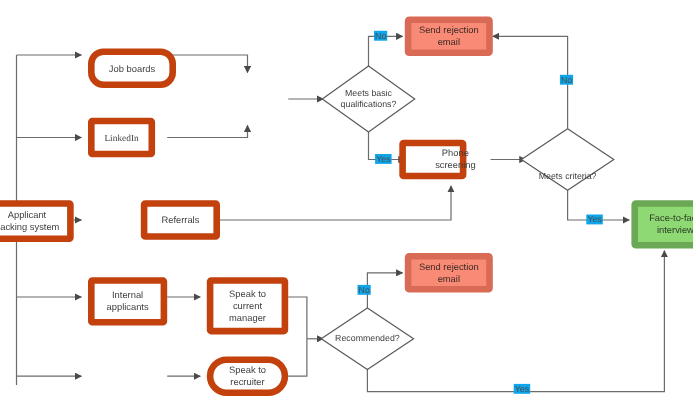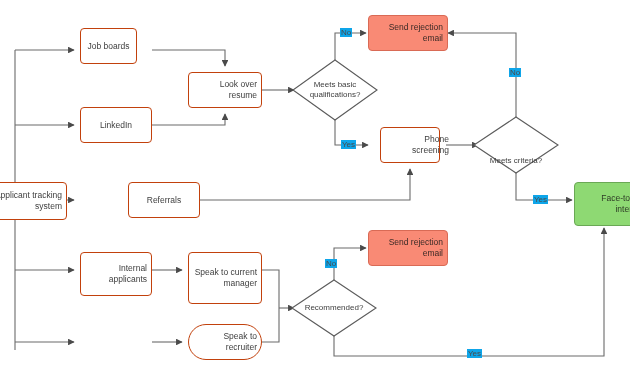--- a/index.html
+++ b/index.html
@@ -6,28 +6,27 @@
   #canvas{
     position:relative;
     width:630px;height:380px;
     background:#ffffff;
     overflow:hidden;
     font-family:"Liberation Sans", sans-serif;
   }
   svg.layer{position:absolute;left:0;top:0;width:630px;height:380px;}
   .node{position:absolute;box-sizing:border-box;display:flex;align-items:center;justify-content:center;text-align:center;}
   .proc{
-    border:1px solid #c2410c;
+    border:6px solid #c2410c;
     border-radius:4px;
     background:#ffffff;
     color:#404040;
     font-size:8.5px;
     line-height:11px;
     padding:2px 4px;
-    text-align:right;
   }
   .proc.reject{background:#f98A75;border-color:#d96a55;color:#3b2a26;}
   .proc.accept{background:#8ed973;border-color:#6aa855;color:#2e3b26;}
   .dec-wrap{position:absolute;}
   .dec-label{
     position:absolute;left:0;top:0;width:100%;height:100%;
     display:flex;align-items:center;justify-content:center;text-align:center;
     color:#404040;font-size:8px;line-height:10px;
     pointer-events:none;
   }
@@ -91,50 +90,47 @@
       <polygon points="335,60 377,90 335,120 293,90"></polygon>
       <polygon points="516,117 558,145 516,173 474,145"></polygon>
       <polygon points="334,280 376,308 334,336 292,308"></polygon>
     </g>
   </svg>
 
   <div class="node proc" style="left:-18px;top:182px;width:85px;height:38px;">
     <span>Applicant tracking system</span>
   </div>
 
-  <div class="node proc" style="left:80px;top:28px;width:57px;height:36px;">
+  <div class="node proc" style="left:80px;top:44px;width:80px;height:36px;border-radius:14px;">
     <span>Job boards</span>
   </div>
 
-  <div class="node proc" style="left:80px;top:107px;width:72px;height:36px;">
+  <div class="node proc" style="left:80px;top:107px;width:61px;height:36px;font-family:Liberation Serif, serif;">
     <span>LinkedIn</span>
   </div>
 
   <div class="node proc" style="left:80px;top:182px;width:72px;height:36px;margin-left:48px;">
     <span>Referrals</span>
   </div>
 
   <div class="node proc" style="left:80px;top:252px;width:72px;height:44px;">
     <span>Internal applicants</span>
   </div>
 
 
-  <div class="node proc" style="left:188px;top:72px;width:74px;height:36px;">
-    <span>Look over resume</span>
-  </div>
 
   <div class="dec-wrap" style="left:293px;top:60px;width:84px;height:60px;">
     <div class="dec-label">Meets basic qualifications?</div>
   </div>
 
   <div class="node proc reject" style="left:368px;top:15px;width:80px;height:36px;">
     <span>Send rejection email</span>
   </div>
 
-  <div class="node proc" style="left:380px;top:127px;width:60px;height:36px;padding-left:45px;">
+  <div class="node proc" style="left:363px;top:127px;width:60px;height:36px;padding-left:45px;">
     <span>Phone screening</span>
   </div>
 
   <div class="dec-wrap" style="left:474px;top:133px;width:84px;height:56px;">
     <div class="dec-label">Meets criteria?</div>
   </div>
 
   <div class="node proc accept" style="left:574px;top:182px;width:80px;height:44px;">
     <span>Face-to-face interview</span>
   </div>

